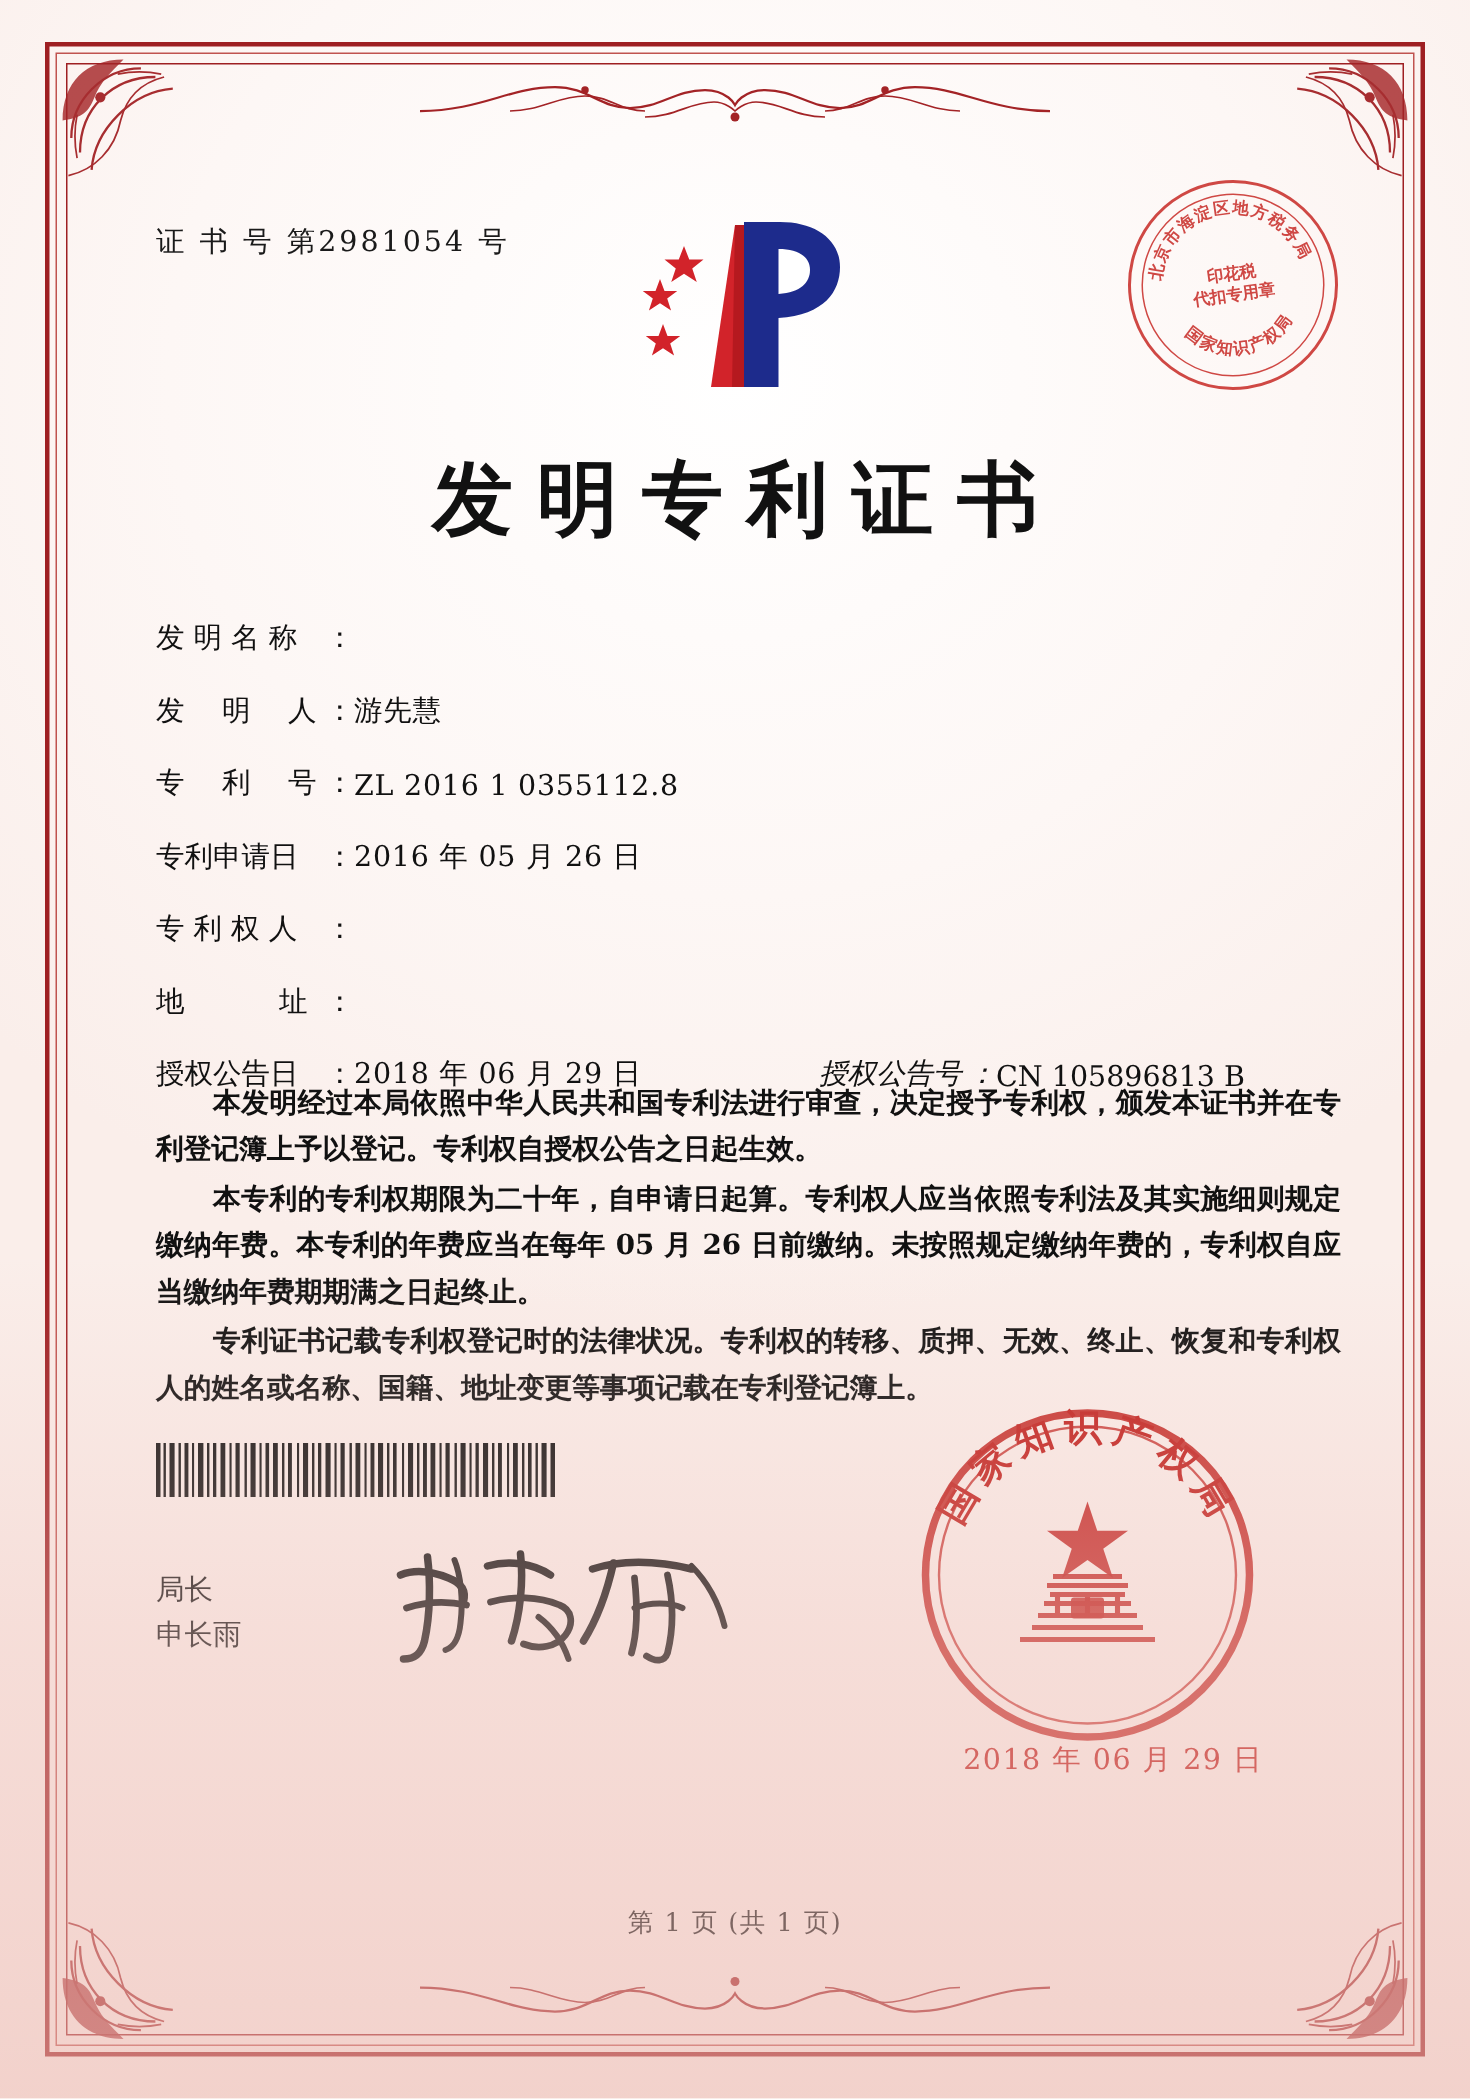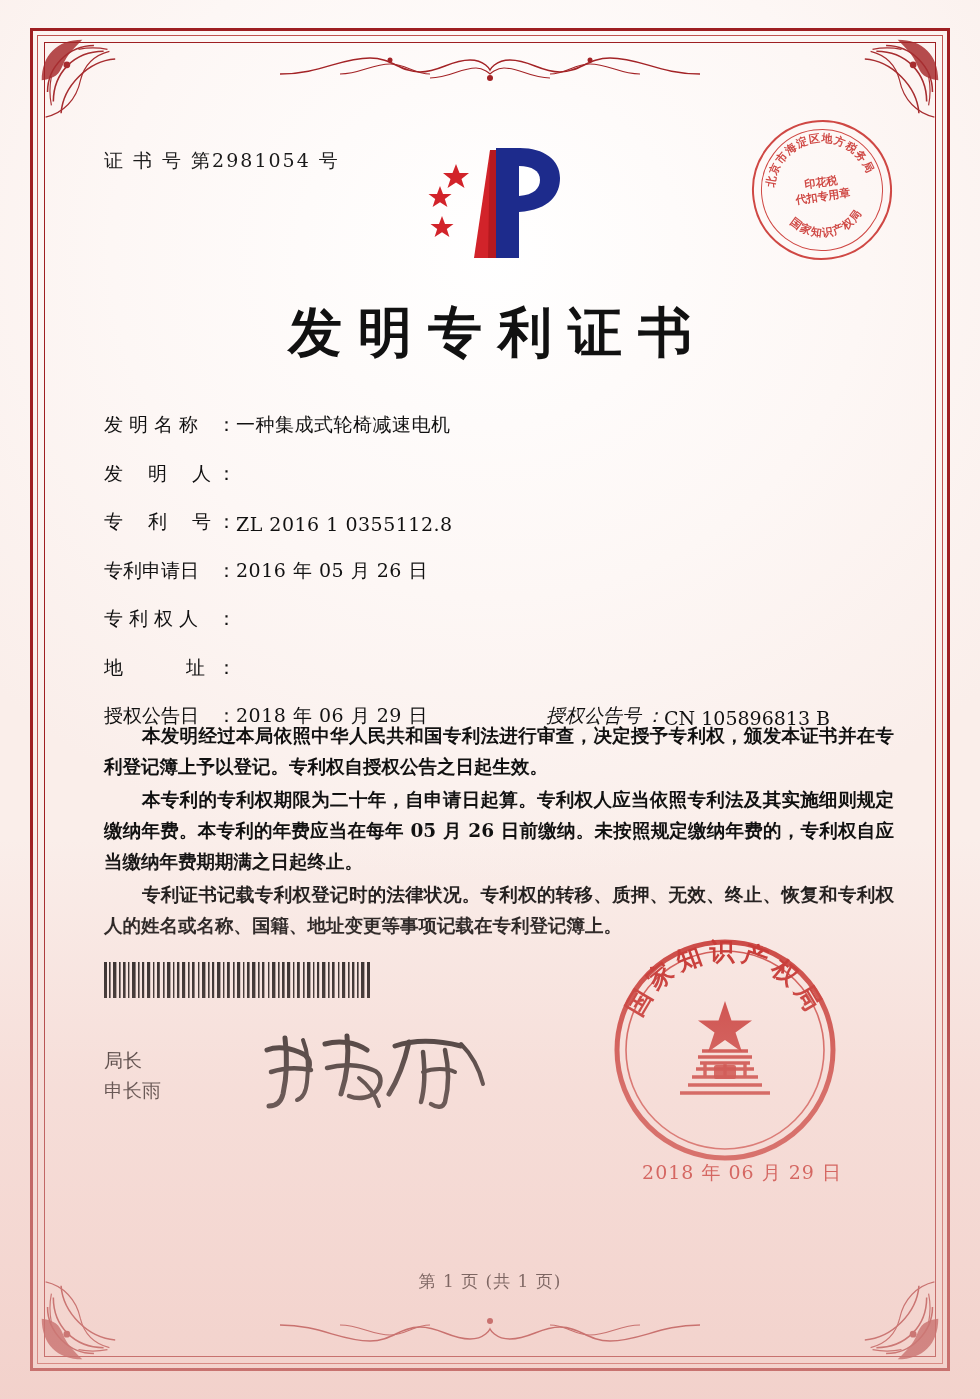--- a/index.html
+++ b/index.html
@@ -362,28 +362,28 @@
 
     <div class="title">发明专利证书</div>
 
     <div class="fields">
 
       <div class="frow">
         <span class="flabel">
             <span>发 明 名 称</span>
             <span>：</span>
           </span>
-        <span class="fvalue">一种集成式轮椅减速电机</span>
       </div>
 
       <div class="frow">
         <span class="flabel">
             <span>发　  明　  人</span>
             <span>：</span>
           </span>
+        <span class="fvalue">游先慧</span>
       </div>
 
       <div class="frow">
         <span class="flabel">
             <span>专　  利　  号</span>
             <span>：</span>
           </span>
         <span class="fvalue">ZL 2016 1 0355112.8</span>
       </div>
 

